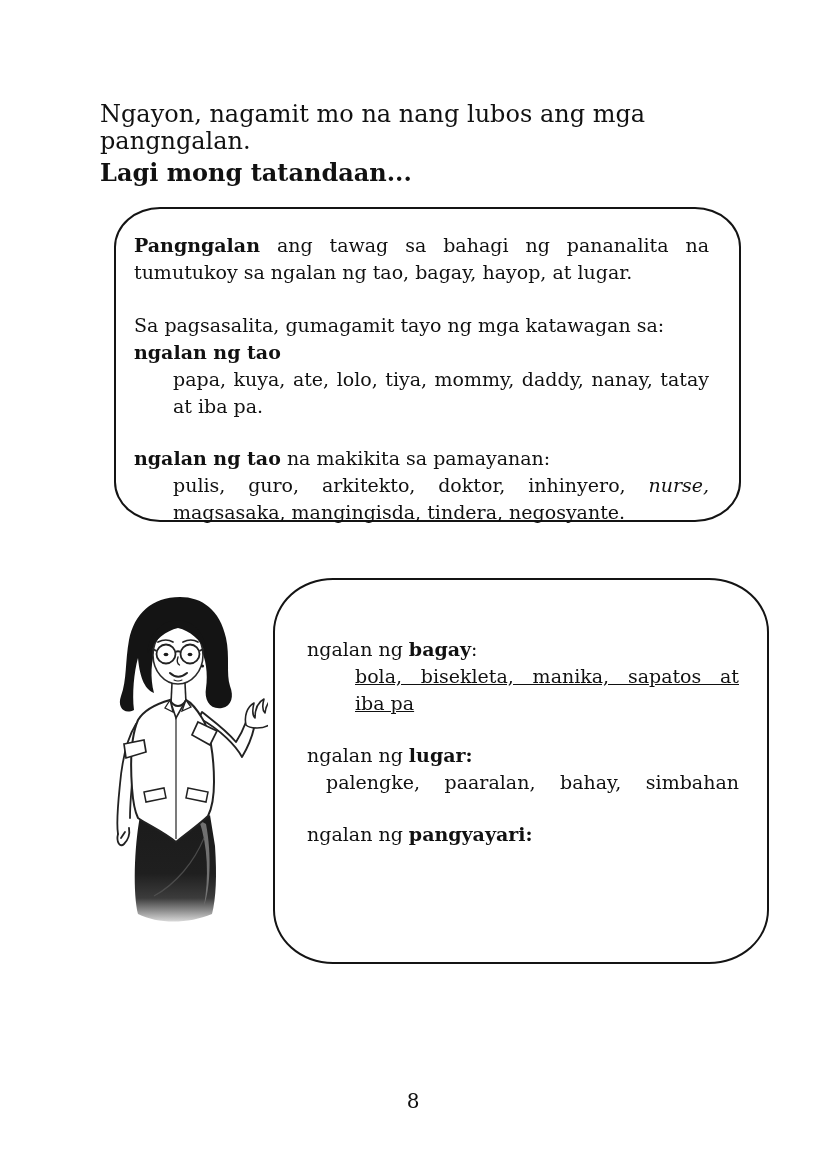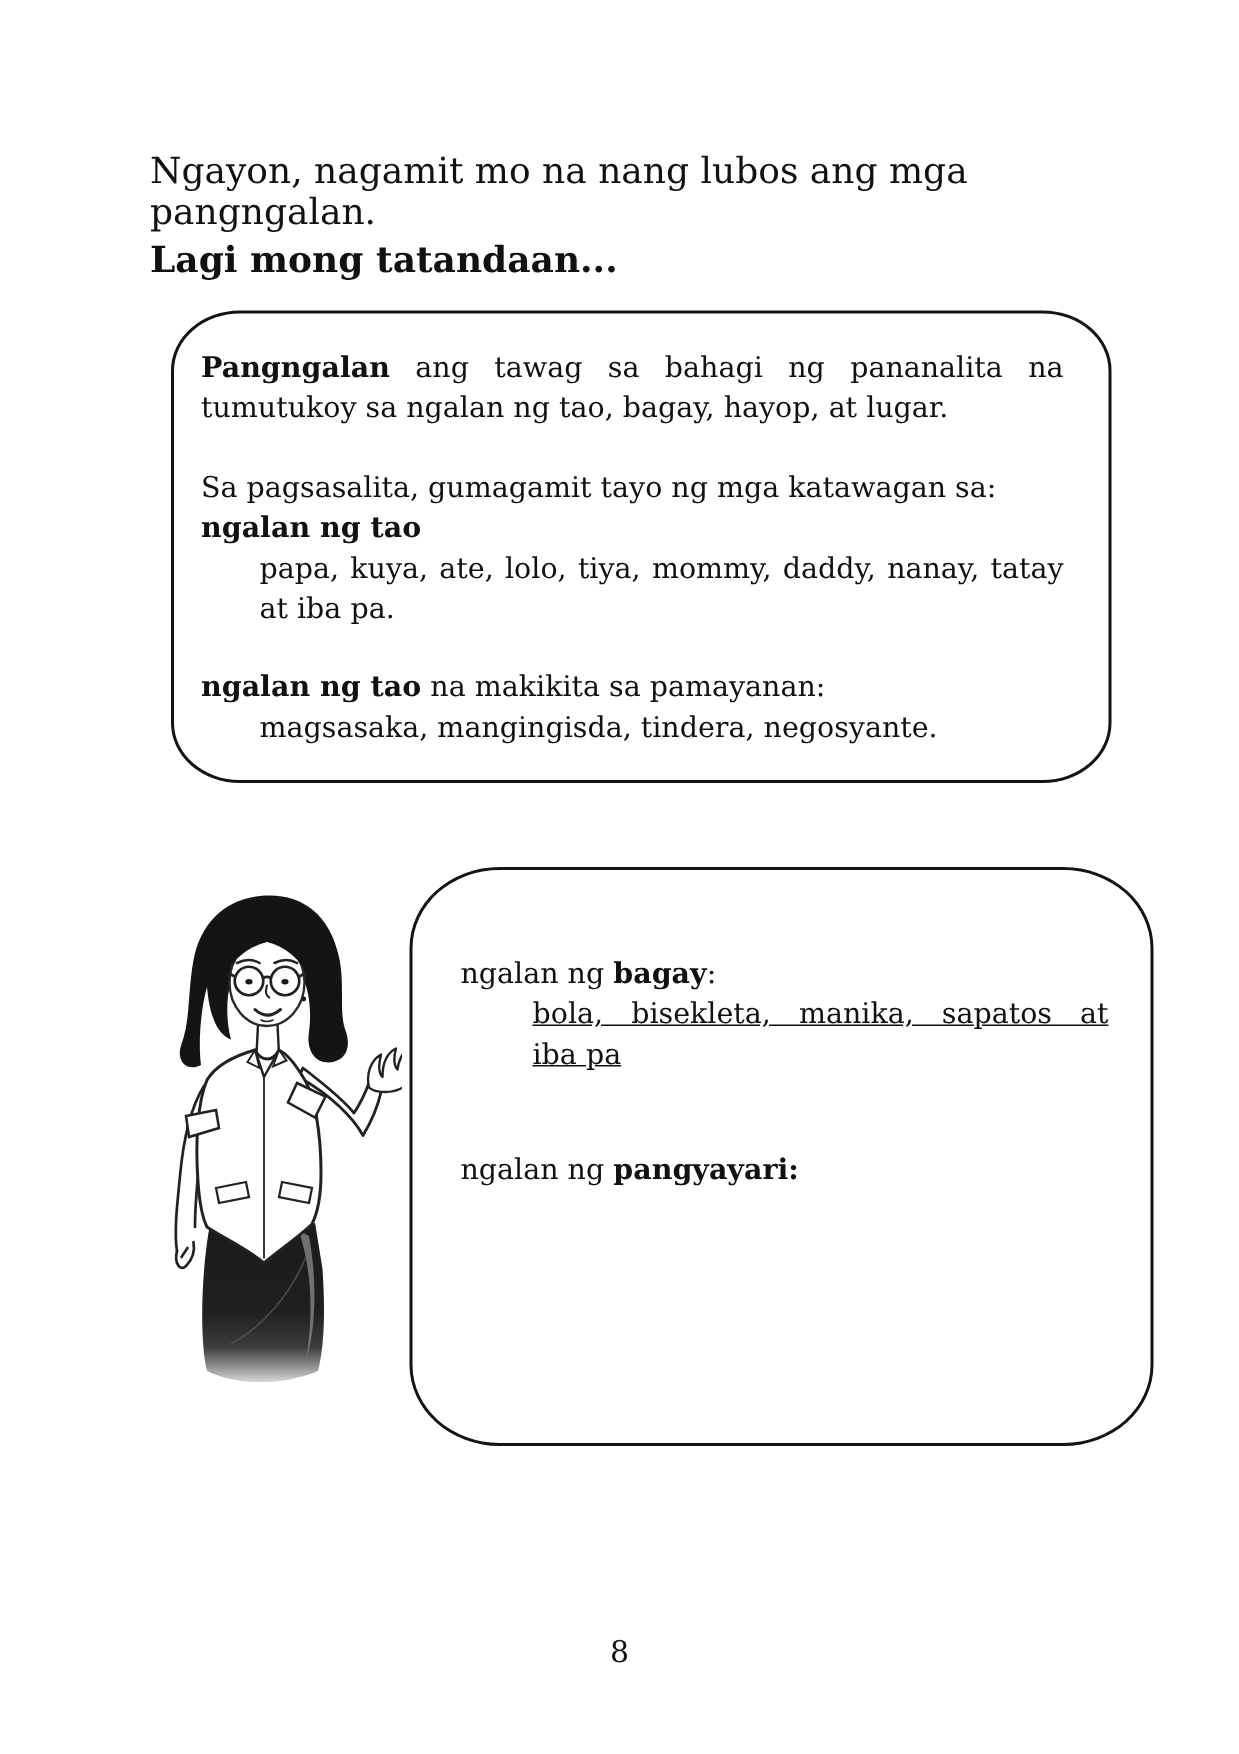--- a/index.html
+++ b/index.html
@@ -62,20 +62,21 @@
 <div class="abs bubble" id="box1">
   <div class="line jl"><span class="b">Pangngalan</span><span> ang tawag sa bahagi ng pananalita na</span></div>
   <div class="line">tumutukoy sa ngalan ng tao, bagay, hayop, at lugar.</div>
   <div class="sp"></div>
   <div class="line">Sa pagsasalita, gumagamit tayo ng mga katawagan sa:</div>
   <div class="line b">ngalan ng tao</div>
   <div class="line ind jl">papa, kuya, ate, lolo, tiya, mommy, daddy, nanay, tatay</div>
   <div class="line ind">at iba pa.</div>
   <div class="sp2"></div>
   <div class="line"><span class="b">ngalan ng tao</span><span> na makikita sa pamayanan:</span></div>
+  <div class="line ind jl"><span>pulis, guro, arkitekto, doktor, inhinyero, </span><span class="i">nurse,</span></div>
   <div class="line ind">magsasaka, mangingisda, tindera, negosyante.</div>
 </div>
 
 <div class="abs" id="teacher">
   <svg width="172" height="330" viewBox="0 0 172 330" xmlns="http://www.w3.org/2000/svg">
     <defs>
       <linearGradient id="skirtG" x1="0" y1="0" x2="0" y2="1">
         <stop offset="0" stop-color="#1b1b1b"></stop>
         <stop offset="0.55" stop-color="#1f1f1f"></stop>
         <stop offset="0.78" stop-color="#3c3c3c"></stop>
@@ -160,17 +161,19 @@
     <polygon points="48,198 68,194 70,204 50,208" fill="#ffffff" stroke="#222" stroke-width="1.5"></polygon>
     <polygon points="92,194 112,198 110,208 90,204" fill="#ffffff" stroke="#222" stroke-width="1.5"></polygon>
   </svg>
 </div>
 
 <div class="abs bubble" id="box2">
   <div class="line"><span>ngalan ng </span><span class="b">bagay</span><span>:</span></div>
   <div class="line ind-lg jl">bola, bisekleta, manika, sapatos at</div>
   <div class="line ind-lg">iba pa</div>
   <div class="sp2"></div>
+  <div class="line"><span>ngalan ng </span><span class="b">lugar:</span></div>
+  <div class="line ind-sm jl">palengke, paaralan, bahay, simbahan</div>
   <div class="sp2"></div>
   <div class="line"><span>ngalan ng </span><span class="b">pangyayari:</span></div>
 </div>
 
 <div class="abs" id="pagenum">8</div>
 
 </body></html>

